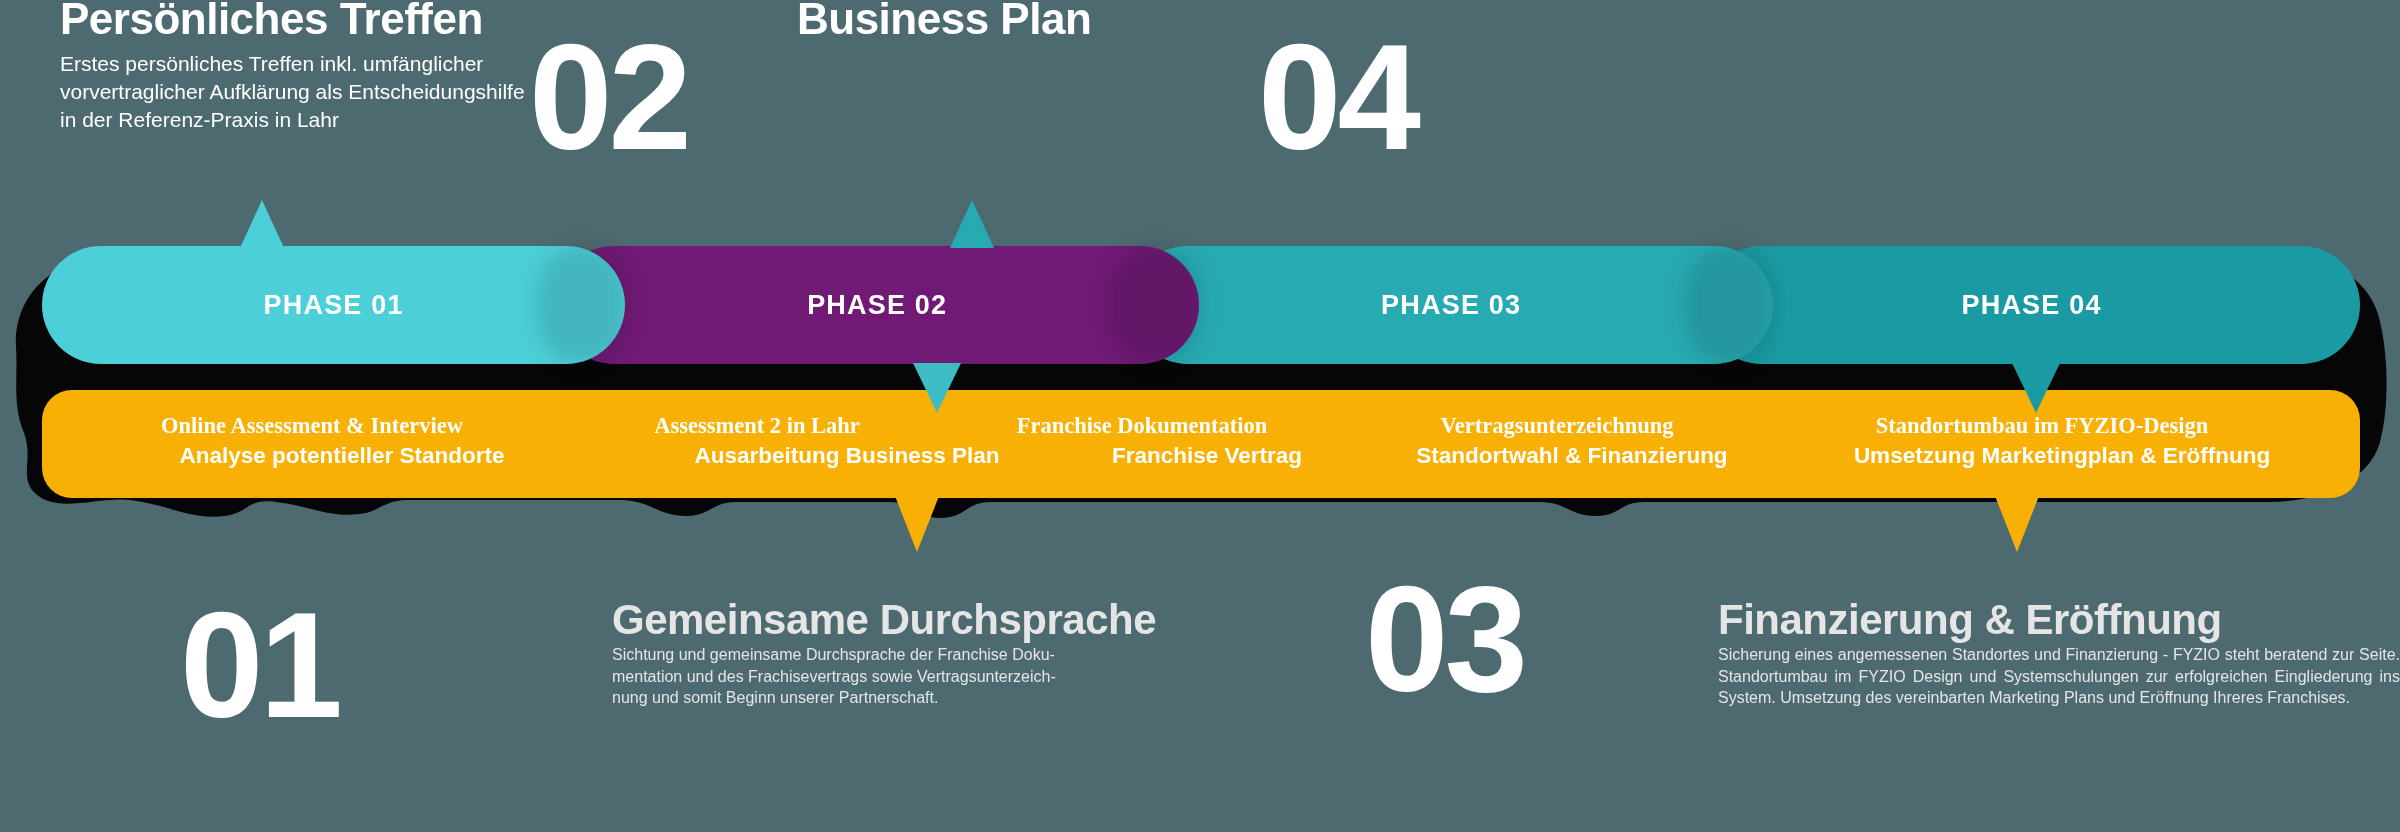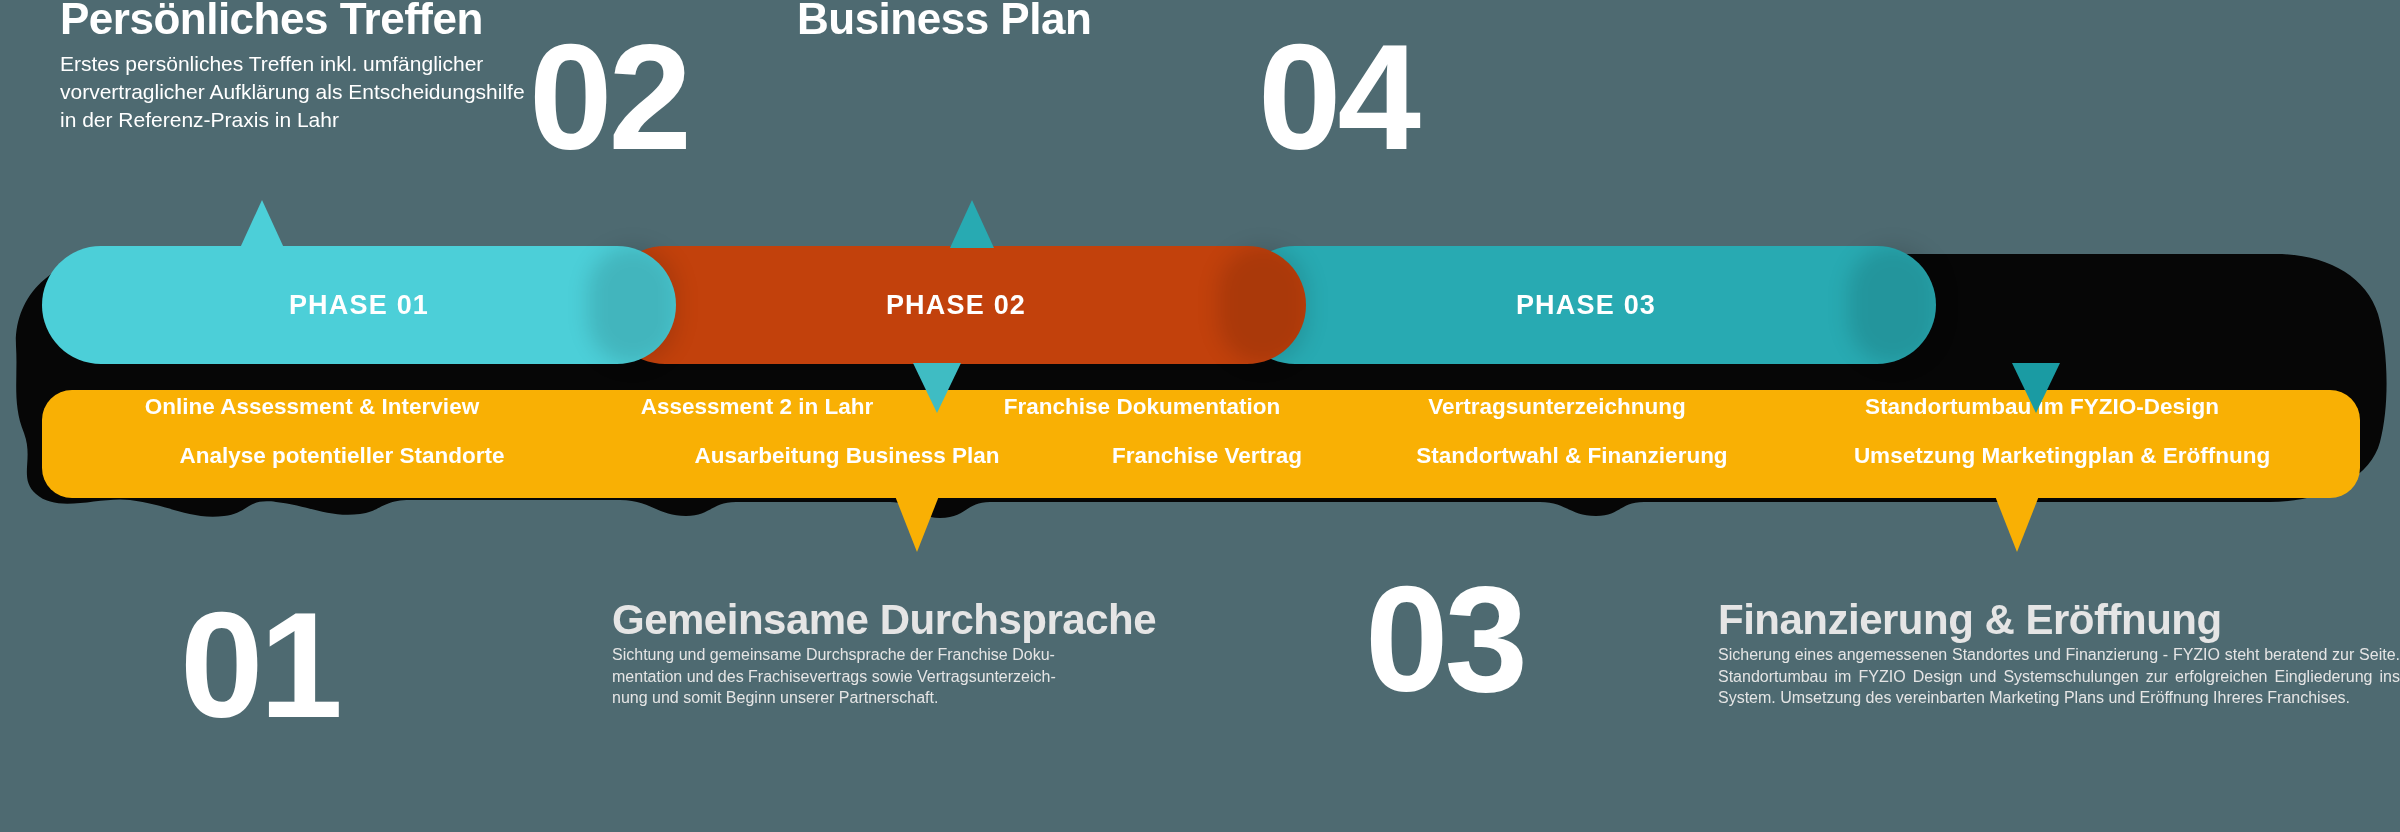--- a/index.html
+++ b/index.html
@@ -51,21 +51,21 @@
   }
   .seg {
     position:relative; height:118px; border-radius:59px;
     display:flex; align-items:center; justify-content:center;
   }
   .seg span {
     color:#ffffff; font-weight:bold; font-size:27px; letter-spacing:1.2px;
     position:relative; z-index:3;
   }
   .seg.s1 { width:634px; background:#4ccfd8; margin-left:0;   z-index:4; }
-  .seg.s2 { width:700px; background:#c2410c; margin-left:-70px; z-index:3; }
+  .seg.s2 { width:700px; background:#701a75; margin-left:-70px; z-index:3; }
   .seg.s3 { width:700px; background:#28aab2; margin-left:-70px; z-index:2; }
   .seg.s4 { width:714px; background:#1a9ba3; margin-left:-70px; z-index:1; }
   .seg::after {
     content:""; position:absolute; right:-2px; top:0; width:90px; height:118px;
     border-radius:59px; background:rgba(0,0,0,0.12);
     filter:blur(10px); z-index:1; pointer-events:none;
   }
   .seg.s4::after { display:none; }
 
   
@@ -92,21 +92,21 @@
 
   
   .yellowbar {
     position:absolute; left:42px; top:390px; width:2318px; height:108px;
     background:#f9b004; border-radius:30px; z-index:5;
   }
   .yellowbar .row {
     position:absolute; left:0; right:0; display:flex;
     color:#ffffff; font-weight:bold; font-size:22.5px;
   }
-  .yellowbar .row.r1 { top:4px; }
+  .yellowbar .row.r1 { top:23px;font-family:Liberation Serif, serif; }
   .yellowbar .row.r2 { top:53px; }
   .yellowbar .cell { text-align:center; white-space:nowrap; }
 </style>
 </head>
 <body>
 
 <div class="stage">
 
   <div class="topblock" style="left:60px; top:-4px; width:600px;">
     <div class="t-title">Persönliches Treffen</div>
@@ -161,20 +161,23 @@
   <div class="phasebar">
     <div class="seg s1">
       <span>PHASE 01</span>
     </div>
     <div class="seg s2">
       <span>PHASE 02</span>
     </div>
     <div class="seg s3">
       <span>PHASE 03</span>
     </div>
+    <div class="seg s4">
+      <span>PHASE 04</span>
+    </div>
   </div>
 
   <div class="up-arrow" style="left:240px; top:200px; border-bottom:48px solid #4ccfd8;"></div>
   <div class="up-arrow" style="left:950px; top:200px; border-bottom:48px solid #28aab2;"></div>
 
   <div class="yellowbar">
     <div class="row r1">
       <div class="cell" style="width:540px;">Online Assessment &amp; Interview</div>
       <div class="cell" style="width:350px;">Assessment 2 in Lahr</div>
       <div class="cell" style="width:420px;">Franchise Dokumentation</div>

